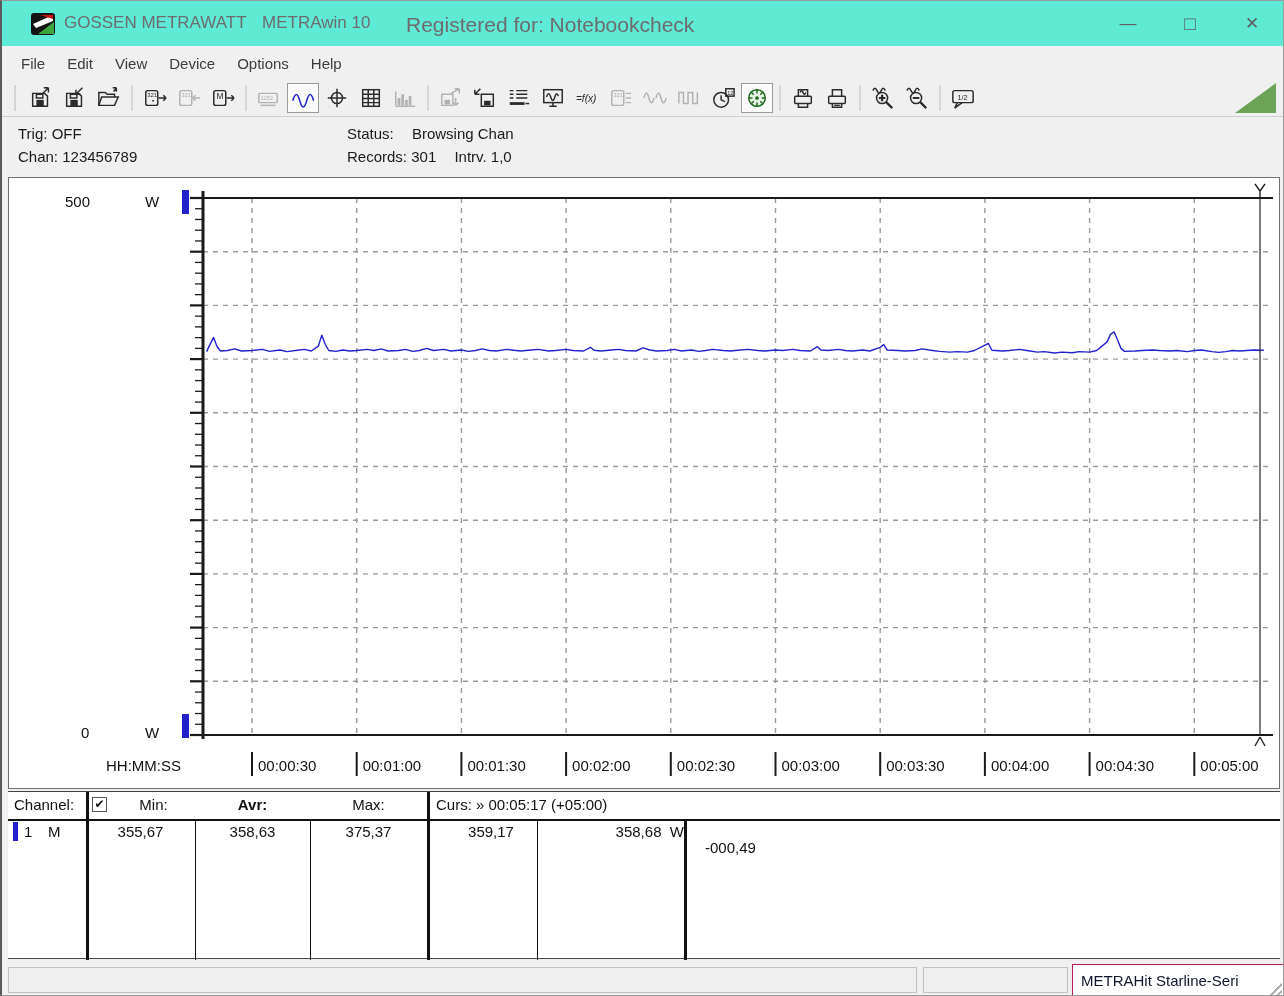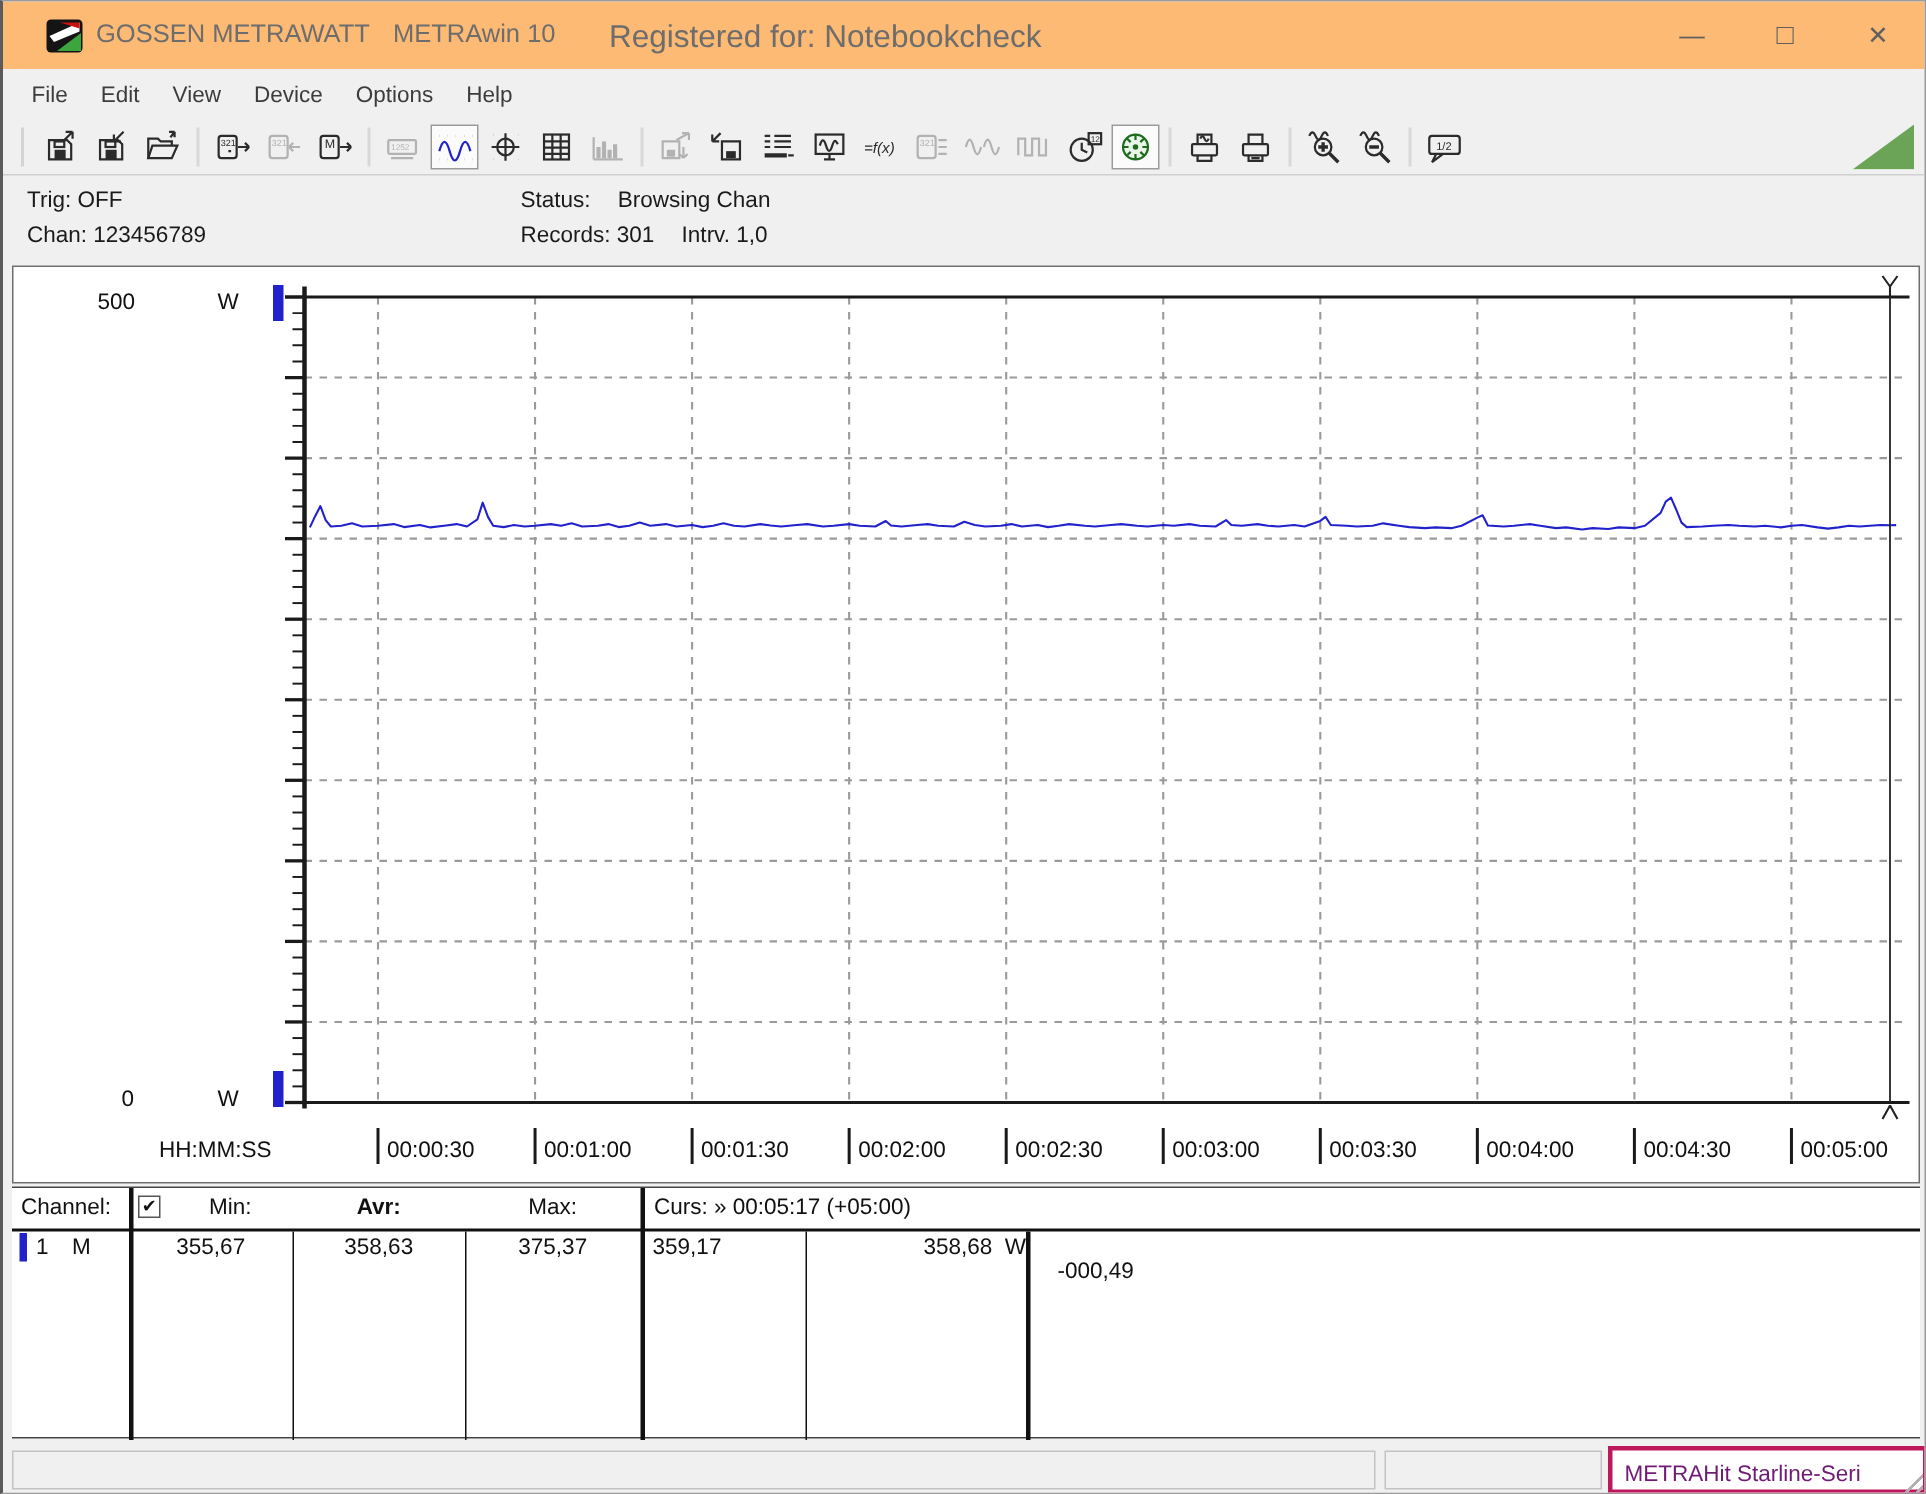--- a/index.html
+++ b/index.html
@@ -1,20 +1,20 @@
 <!DOCTYPE html>
 <html><head>
 <meta charset="utf-8">
 <style>
   html,body{margin:0;padding:0;background:#e8e8e8;}
   *{box-sizing:border-box;font-family:"Liberation Sans",sans-serif;}
   .window{position:relative;width:1284px;height:996px;background:#f0f0f0;
           border:1px solid #9a9a9a;border-left:2px solid #5a5a5a;overflow:hidden;}
   
-  .titlebar{position:absolute;left:0;top:0;width:100%;height:45px;background:#fdba74;}
+  .titlebar{position:absolute;left:0;top:0;width:100%;height:45px;background:#5eead4;}
   .applogo{position:absolute;left:28px;top:9px;width:27px;height:27px;}
   .t-brand{position:absolute;left:62px;top:12px;font-size:17px;color:#6d6d6d;}
   .t-app{position:absolute;left:260px;top:12px;font-size:17px;color:#6d6d6d;}
   .t-reg{position:absolute;left:404px;top:12px;font-size:21px;color:#6d6d6d;}
   .winctl{position:absolute;top:0;right:0;height:45px;display:flex;}
   .wbtn{width:62px;height:45px;display:flex;align-items:center;justify-content:center;
         font-size:17px;color:#5f5f5f;}
   
   .menubar{position:absolute;left:0;top:45px;width:100%;height:34px;display:flex;
            align-items:center;padding-left:8px;}
@@ -56,22 +56,22 @@
   .hcell,.rcell{position:absolute;white-space:nowrap;}
   .cb{position:absolute;left:84px;top:5px;width:15px;height:15px;border:1px solid #555;
       background:#fff;font-size:12px;line-height:13px;text-align:center;color:#111;}
   .chmark{position:absolute;left:5px;top:30px;width:5px;height:19px;background:#2222cc;}
   
   .statusbar{position:absolute;left:0;top:962px;width:100%;height:34px;background:#f0f0f0;}
   .sb-p1{position:absolute;left:6px;top:4px;width:909px;height:26px;border:1px solid #c2c2c2;
          background:#f0f0f0;}
   .sb-p2{position:absolute;left:921px;top:4px;width:145px;height:26px;border:1px solid #c2c2c2;
          background:#f0f0f0;}
-  .sb-p3{position:absolute;left:1070px;top:1px;width:213px;height:32px;border:3px solid #be185d;
-         background:#fff;font-size:15px;color:#701a75;padding:7px 0 0 8px;white-space:nowrap;overflow:hidden;}
+  .sb-p3{position:absolute;left:1070px;top:1px;width:213px;height:32px;border:1px solid #be185d;
+         background:#fff;font-size:15px;color:#0f172a;padding:7px 0 0 8px;white-space:nowrap;overflow:hidden;}
   .grip{position:absolute;right:1px;bottom:1px;width:16px;height:16px;
         background:repeating-linear-gradient(135deg,transparent 0 3px,#b0b0b0 3px 5px);
         clip-path:polygon(100% 0,100% 100%,0 100%);}
 </style>
 </head>
 <body>
 
 <div class="window">
 
   <div class="titlebar">
@@ -443,21 +443,21 @@
     <div class="hcell" style="left:302px;top:4px;width:117px;text-align:center;">Max:</div>
     <div class="hcell" style="left:428px;top:4px;">Curs: » 00:05:17 (+05:00)</div>
 
     <div>
       <div class="chmark"></div>
       <div class="rcell" style="left:16px;top:31px;">1</div>
       <div class="rcell" style="left:40px;top:31px;">M</div>
       <div class="rcell" style="left:78px;top:31px;width:109px;text-align:center;">355,67</div>
       <div class="rcell" style="left:187px;top:31px;width:115px;text-align:center;">358,63</div>
       <div class="rcell" style="left:302px;top:31px;width:117px;text-align:center;">375,37</div>
-      <div class="rcell" style="left:395px;top:31px;width:110px;text-align:center;">359,17</div>
+      <div class="rcell" style="left:428px;top:31px;width:110px;text-align:center;">359,17</div>
       <div class="rcell" style="left:529px;top:31px;width:147px;text-align:right;">
         <span>358,68</span>&nbsp;&nbsp;<span>W</span>
       </div>
       <div class="rcell" style="left:697px;top:31px;margin-top:16px;">-000,49</div>
     </div>
   </div>
 
   <div class="statusbar">
     <div class="sb-p1"></div>
     <div class="sb-p2"></div>

